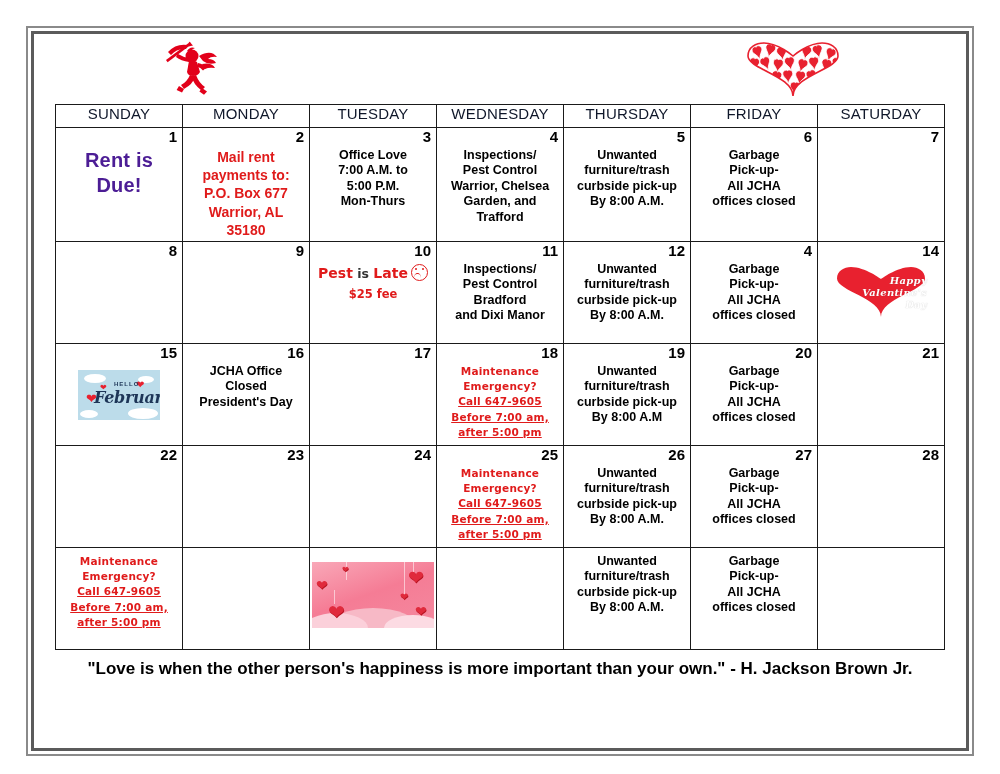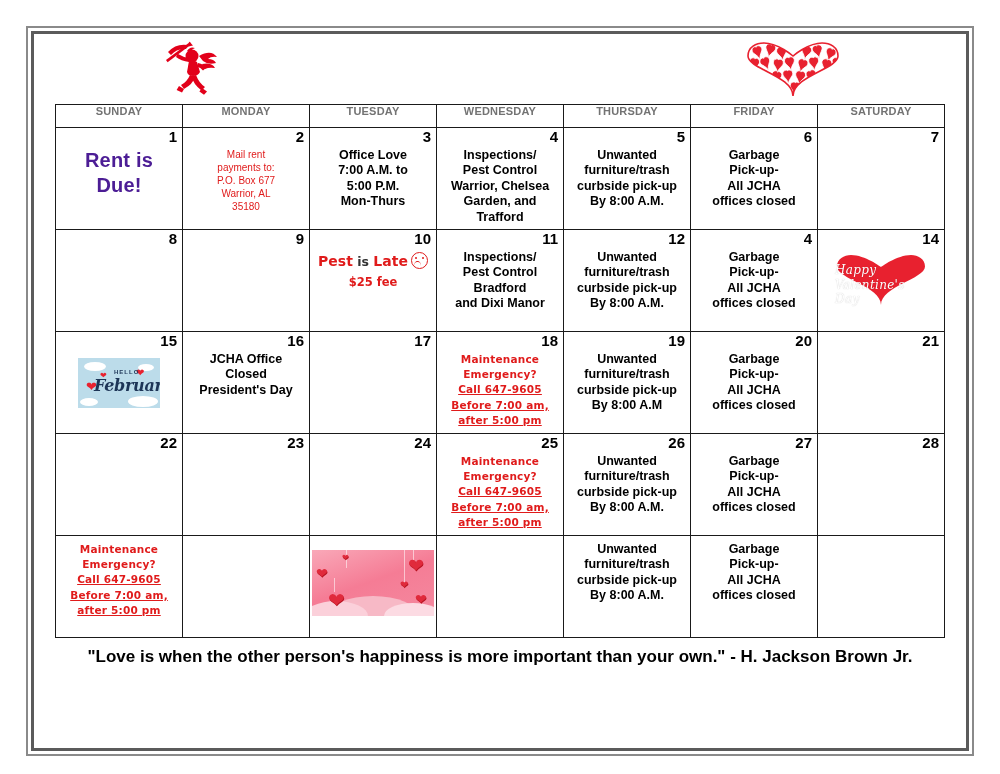--- a/index.html
+++ b/index.html
@@ -94,25 +94,25 @@
   }
   table.calendar th,
   table.calendar td {
     border: 1px solid #1a1a1a;
     padding: 0;
     vertical-align: top;
     background: #ffffff;
   }
   table.calendar th {
     height: 22px;
-    font-size: 11px;
-    font-weight: bold;
+    font-size: 15px;
+    font-weight: normal;
     text-align: center;
     letter-spacing: 0.2px;
-    color: #737373;
+    color: #0f172a;
   }
   table.calendar td {
     height: 101px;
     position: relative;
   }
   td.last-row { height: 103px; }
 
   .daynum {
     position: absolute;
     top: 1px;
@@ -131,22 +131,22 @@
     color: #000;
   }
   .cell-body.no-num { padding-top: 6px; }
   .big-red {
     font-size: 20px;
     font-weight: bold;
     color: #4c1d95;
     letter-spacing: 0.2px;
   }
   .rent-mail {
-    font-size: 10px;
-    font-weight: normal;
+    font-size: 14px;
+    font-weight: bold;
     color: #e01b1b;
     line-height: 1.3;
   }
 
   
   .rent-late {
     padding-top: 22px;
     text-align: center;
     line-height: 1.35;
   }
@@ -232,26 +232,26 @@
     position: relative;
     width: 92px;
     height: 52px;
   }
   .vday-heart svg { display: block; }
   .vday-text {
     position: absolute;
     left: 0;
     right: 0;
     top: 9px;
-    text-align: left;
+    text-align: right;
     color: #ffffff;
     font-family: "DejaVu Serif", serif;
     font-style: italic;
-    font-weight: normal;
-    font-size: 12px;
+    font-weight: bold;
+    font-size: 10px;
     line-height: 1.22;
     letter-spacing: 0.3px;
     text-shadow: 0 0 1px rgba(0,0,0,0.25);
   }
 
   
   .hellofeb {
     position: absolute;
     left: 50%;
     top: 26px;

